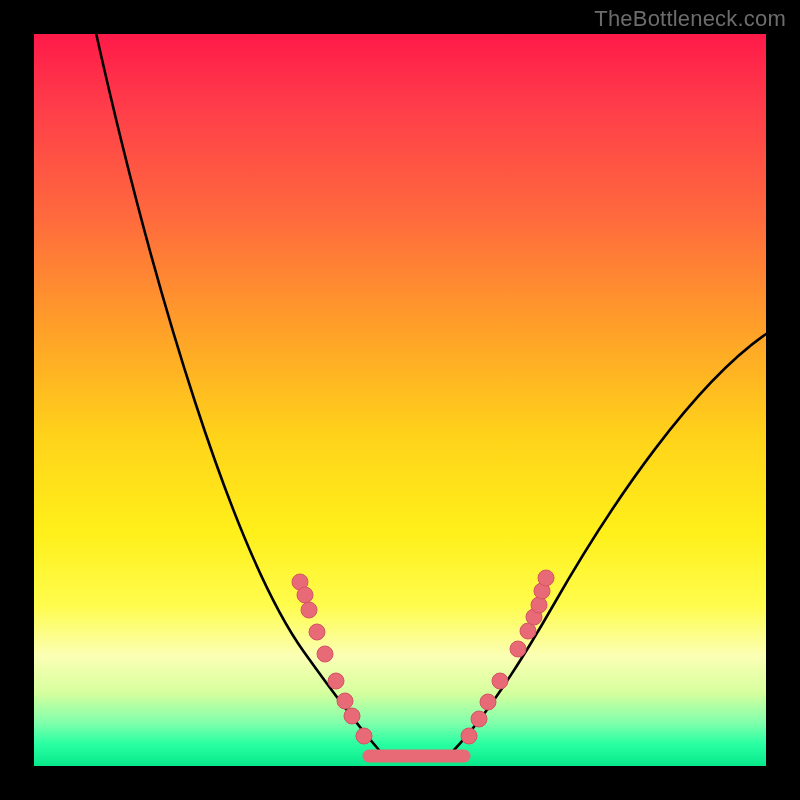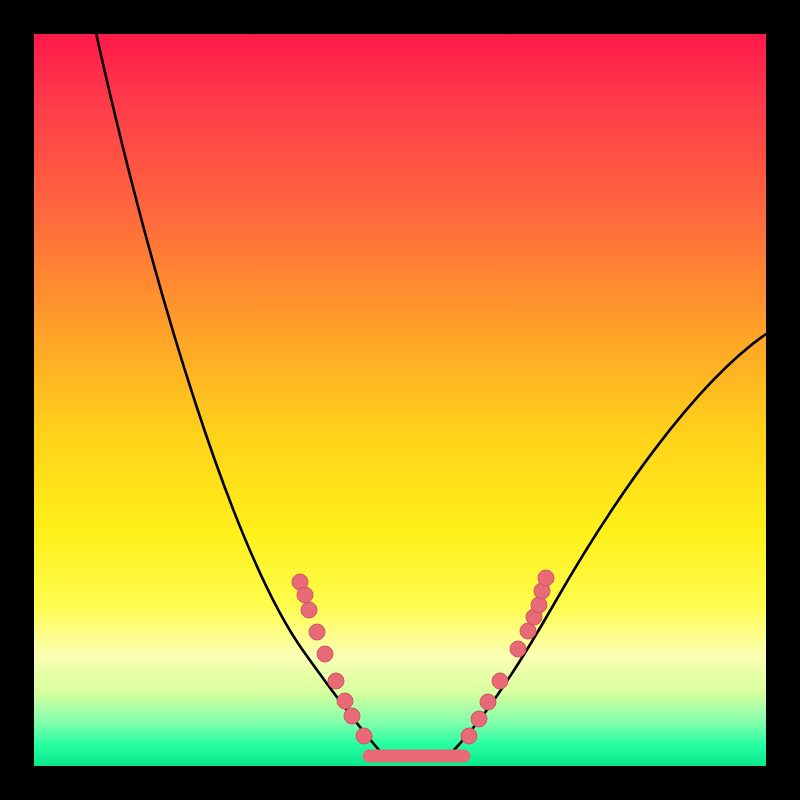--- a/index.html
+++ b/index.html
@@ -72,20 +72,21 @@
     stroke-width: 13;
     stroke-linecap: round;
     fill: none;
   }
 </style>
 </head>
 <body>
 
 <div class="frame">
 
+  <div class="watermark">TheBottleneck.com</div>
 
   <div class="plot-area">
     <svg class="curves" viewBox="0 0 732 732">
 
       <path class="curve-path" d="M 60 -10 C 120 260, 200 520, 270 618 C 300 660, 325 693, 345 716"></path>
 
       <path class="curve-path" d="M 420 716 C 445 690, 480 640, 520 570 C 580 465, 660 350, 732 300"></path>
 
       <line class="flat-seg" x1="335" x2="430" y1="722" y2="722"></line>
 

